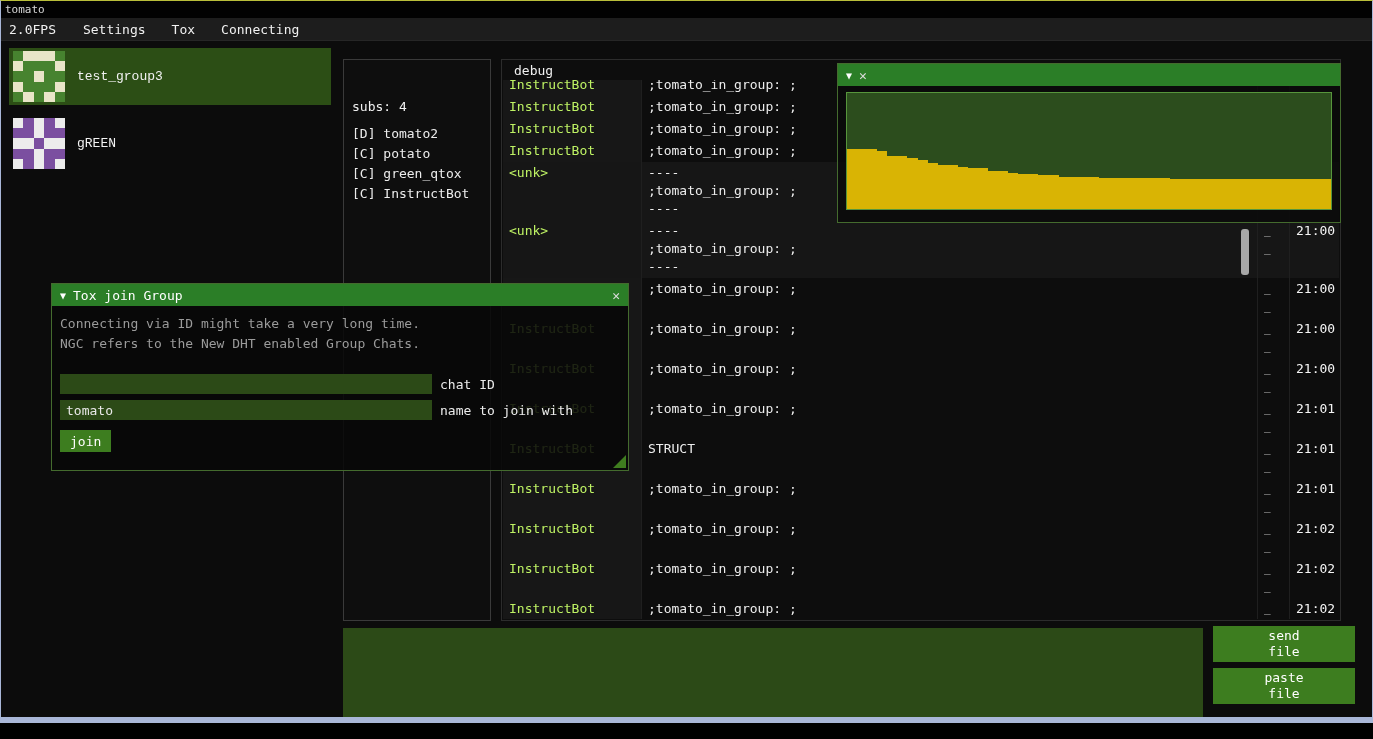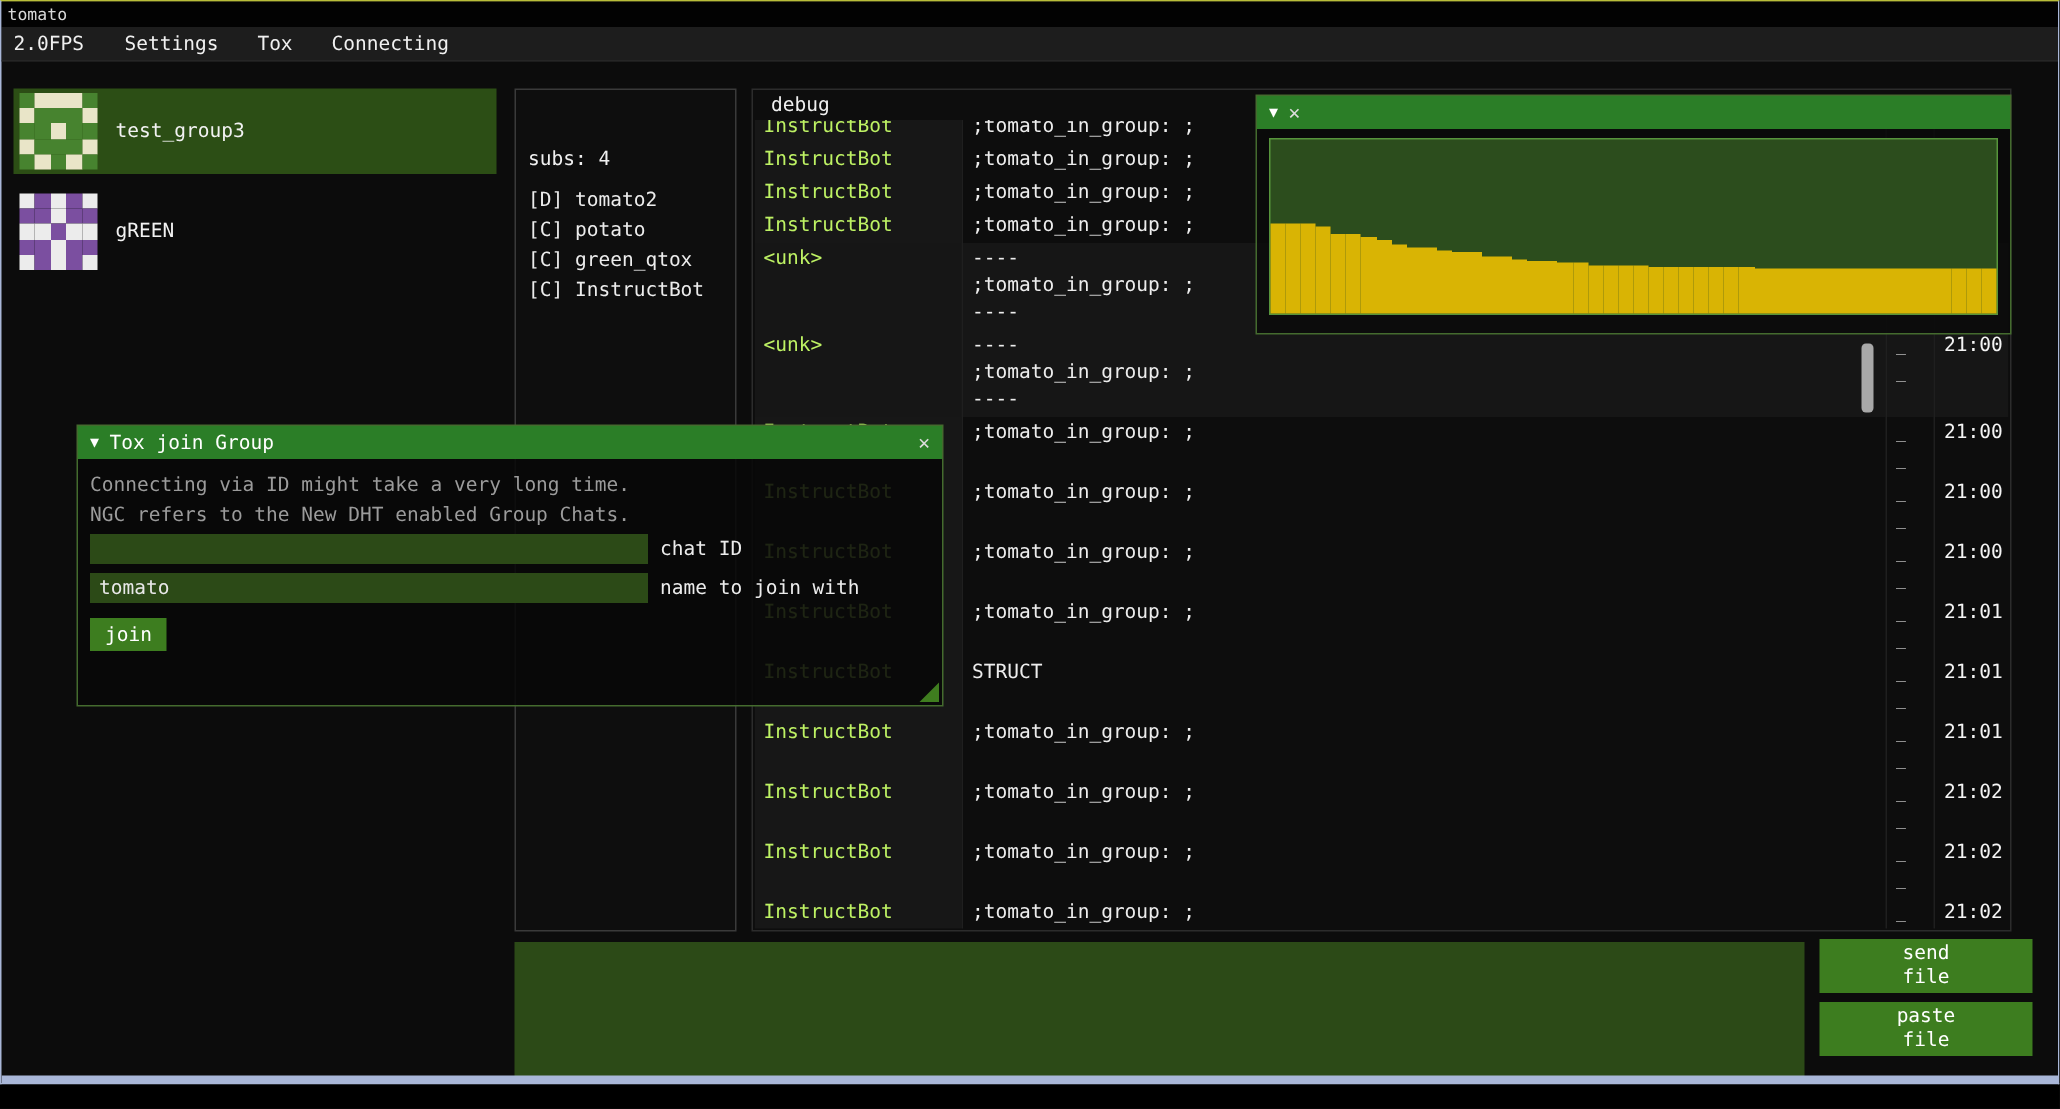--- a/index.html
+++ b/index.html
@@ -11,21 +11,21 @@
   .title-text { font-size:11px; color:#d8d8d8; padding-left:4px; line-height:17px; }
   .menubar { position:absolute; top:17px; left:0; right:0; height:23px; background:#1d1d1d;
              display:flex; align-items:center; border-bottom:1px solid #262626; }
   .fps { padding:0 14px 0 8px; color:#f0f0f0; }
   .menu-items { display:flex; }
   .menu-item { padding:0 13px; color:#f0f0f0; cursor:pointer; }
   .content { position:absolute; top:40px; left:0; right:0; bottom:5px; }
   .bottom-strip { position:absolute; bottom:0; left:0; right:0; height:5px; background:#a9b7d8; }
 
   
-  .group-list { position:absolute; left:8px; top:18px; width:322px; }
+  .group-list { position:absolute; left:8px; top:7px; width:322px;font-family:Liberation Mono, monospace; }
   .group { display:flex; align-items:center; gap:12px; height:57px; padding-left:4px;
            margin-bottom:10px; cursor:pointer; }
   .group.selected { background:#2c4e15; }
   .gicon { width:52px; height:52px; display:grid;
            grid-template-columns:repeat(5,1fr); grid-template-rows:repeat(5,1fr); flex:none; }
   .glabel { color:#f2f2f2; }
 
   
   .subs-panel { position:absolute; left:342px; top:18px; width:148px; height:562px;
                 background:#0e0e0e; border:1px solid #3a3a3a; padding:6px 8px; }
@@ -69,21 +69,21 @@
   .closex { font-size:13px; color:#dcdcdc; cursor:pointer; }
   .hist-win { left:836px; top:22px; width:504px; height:160px; z-index:30; }
   .hist-body { height:136px; background:rgba(10,10,10,0.85); padding:6px 8px 12px 8px; }
   .hist-plot { height:118px; background:#2c4d1d; border:1px solid #57953c;
                display:flex; align-items:flex-end; }
   .hbar { flex:1; }
 
   .join-win { left:50px; top:242px; width:578px; height:188px; z-index:40; }
   .join-body { position:relative; height:164px; background:rgba(8,8,8,0.88); padding:8px; }
   .info-line { color:#9b9b9b; line-height:20px; white-space:nowrap; }
-  .join-fields { margin-top:2px; }
+  .join-fields { margin-top:20px; }
   .jrow { display:flex; align-items:center; gap:8px; margin-bottom:6px; }
   .jfield { width:372px; height:20px; background:#2c4a17; border:none; outline:none;
             color:#e8e8e8; font-family:inherit; font-size:13px; padding:0 6px; }
   .jlabel { color:#ececec; white-space:nowrap; }
   .join-btn { margin-top:4px; height:22px; padding:0 10px; background:#3d7d1f; border:none;
               color:#ffffff; font-family:inherit; font-size:13px; cursor:pointer; }
   .grip { position:absolute; right:2px; bottom:2px; width:0; height:0;
           border-bottom:13px solid #3f7d1f; border-left:13px solid transparent; cursor:nwse-resize; }
 </style>
 </head>

